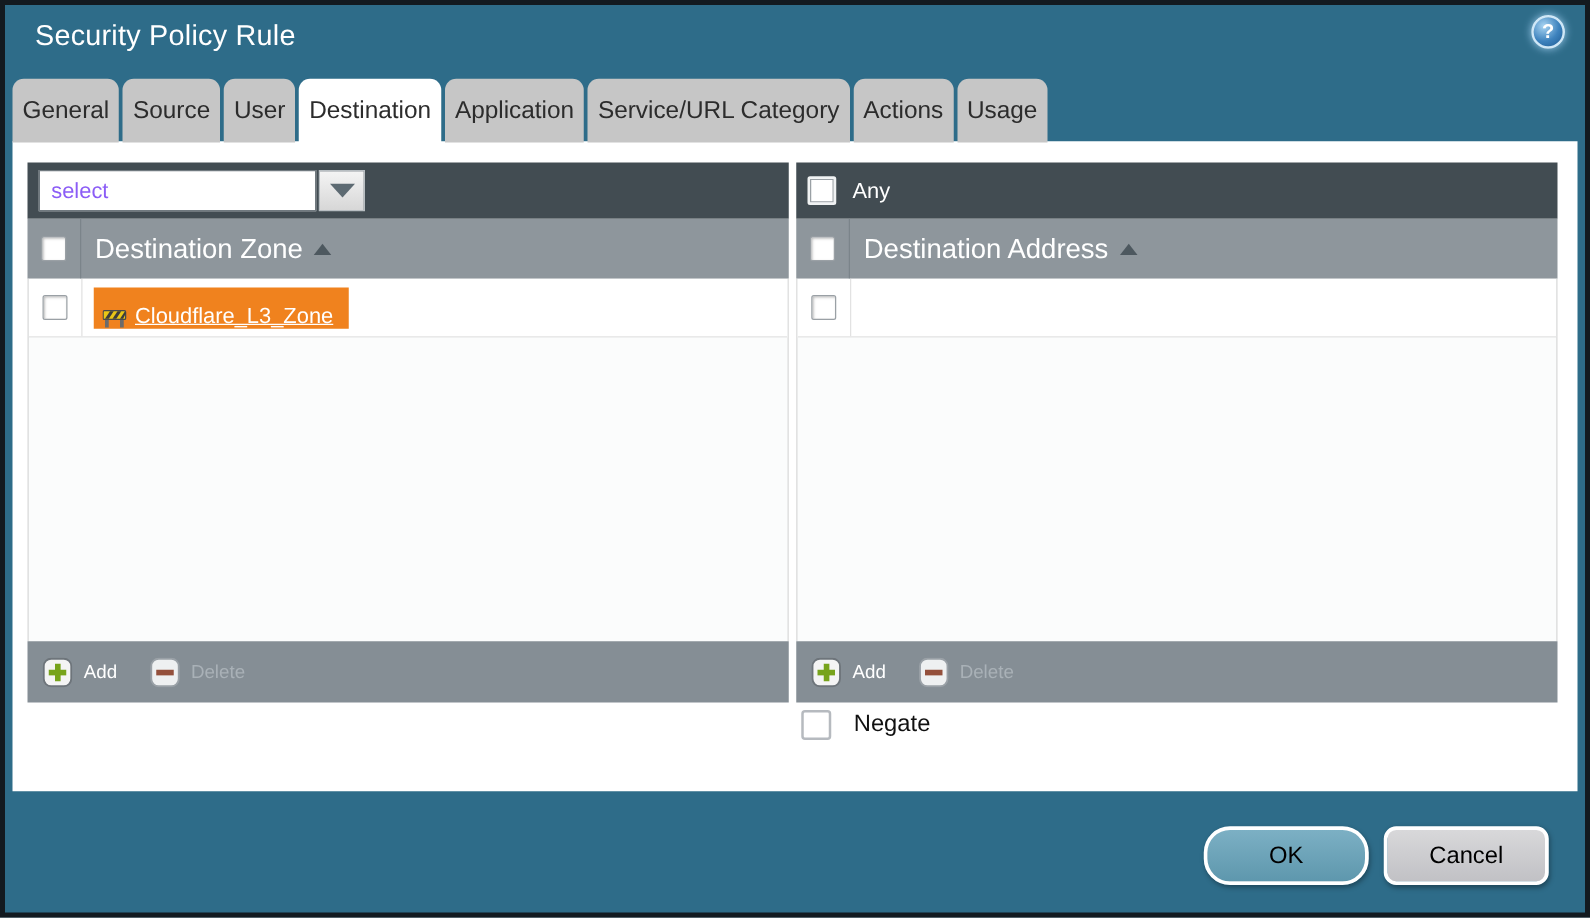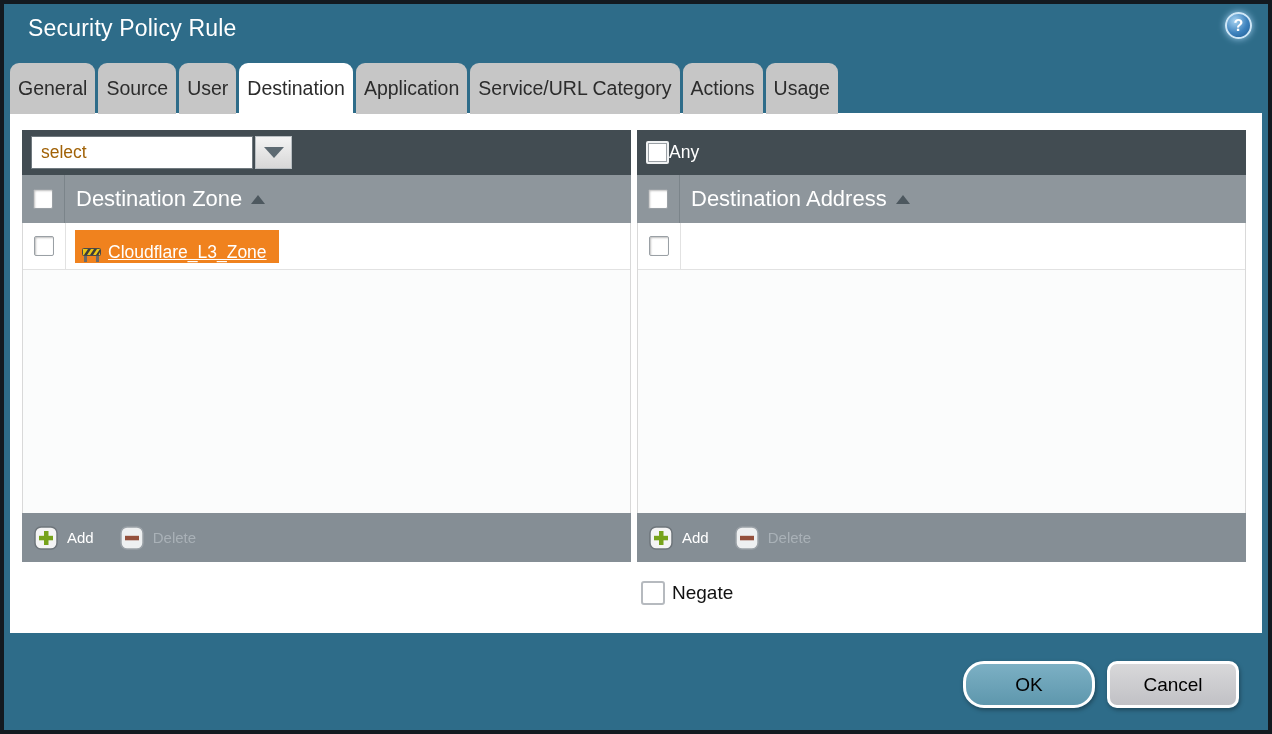--- a/index.html
+++ b/index.html
@@ -26,51 +26,51 @@
   }
   .tab.active { background:#fff; height:58px; }
   
   .content { position:absolute; left:6px; top:109px; width:1252px; height:520px; background:#fff; z-index:2; }
   .panel { position:absolute; top:17px; width:609px; height:432px; display:flex; flex-direction:column; }
   .panel.left { left:12px; }
   .panel.right { left:627px; }
   .bar-top { height:45px; background:#424c52; display:flex; align-items:center; padding:0 9px; flex:0 0 auto; }
   .select-box {
     width:222px; height:33px; background:#fff; border:1px solid #70797f;
-    display:flex; align-items:center; padding-left:9px; font-size:17.5px; color:#a16207; cursor:pointer;
+    display:flex; align-items:center; padding-left:9px; font-size:17.5px; color:#8b5cf6; cursor:pointer;
   }
   .select-arrow-btn {
     width:37px; height:33px; margin-left:2px; background:linear-gradient(#f4f4f4,#d7d7d7);
     border:1px solid #b8bec2; display:flex; align-items:center; justify-content:center; cursor:pointer;
   }
   .tri-down { width:0; height:0; border-left:10px solid transparent; border-right:10px solid transparent; border-top:11px solid #5d6a72; }
   .tri-up   { width:0; height:0; border-left:7px solid transparent; border-right:7px solid transparent; border-bottom:9px solid #4d585f; margin-left:9px; }
   .checkbox {
     display:inline-block; background:#fff; border:1px solid #9aa0a5; border-radius:2px;
     box-shadow:inset 1px 1px 2px rgba(0,0,0,.25); cursor:pointer; flex:0 0 auto;
   }
   .cb20 { width:20px; height:20px; }
   .cb22 { width:23px; height:23px; border:2px solid #f0f2f3; box-shadow:inset 0 0 0 1px #9aa0a5; }
   .cb24 { width:24px; height:24px; border:2px solid #b6babf; box-shadow:none; border-radius:3px; }
-  .any-label { color:#fff; font-size:17.5px; margin-left:0; }
+  .any-label { color:#fff; font-size:17.5px; margin-left:13px; }
   .header-row { height:48px; background:#8e969c; display:flex; align-items:center; flex:0 0 auto; }
   .cb-cell { width:43px; display:flex; justify-content:center; align-self:stretch; align-items:center; border-right:1px solid #7b848a; flex:0 0 auto; }
   .header-label { color:#fff; font-size:22px; margin-left:11px; }
   .list { flex:1 1 auto; background:#fbfcfc; border-left:1px solid #d9d9d9; border-right:1px solid #d9d9d9; overflow:hidden; }
   .row { height:47px; background:#fff; border-bottom:1px solid #e2e2e2; display:flex; align-items:center; }
   .row .cb-cell { border-right:1px solid #e2e2e2; }
   .chip {
     margin-left:9px; background:#f0821e; height:33px; display:inline-flex; align-items:flex-end;
     padding:0 12px 0 7px; color:#fff; font-size:17.5px; gap:6px; cursor:pointer; white-space:nowrap;
   }
   .chip.link .chip-label { text-decoration:underline; }
   .bar-bottom { height:49px; background:#858e95; display:flex; align-items:center; gap:26px; padding:0 12px; flex:0 0 auto; }
   .toolbtn { display:flex; align-items:center; gap:9px; font-size:15px; color:#fff; cursor:pointer; }
   .toolbtn.disabled { color:#a9b1b7; cursor:default; }
-  .negate-wrap { position:absolute; left:631px; top:468px; display:flex; align-items:center; gap:7px; }
+  .negate-wrap { position:absolute; left:631px; top:455px; display:flex; align-items:center; gap:18px; }
   .negate-label { font-size:19px; color:#111; }
   
   .btn {
     position:absolute; top:657px; height:47px; border-radius:10px; border:3px solid #fff;
     font-family:"Liberation Sans",sans-serif; font-size:19px; color:#000; cursor:pointer;
     box-shadow:1px 2px 4px rgba(0,0,0,.35);
   }
   .btn-ok { left:959px; width:132px; background:linear-gradient(#7cb0c4,#5e97ad);border-radius:21px; }
   .btn-cancel { left:1103px; width:132px; background:linear-gradient(#d8d8da,#c1c1c5); }
   .icon { flex:0 0 auto; display:inline-block; }

